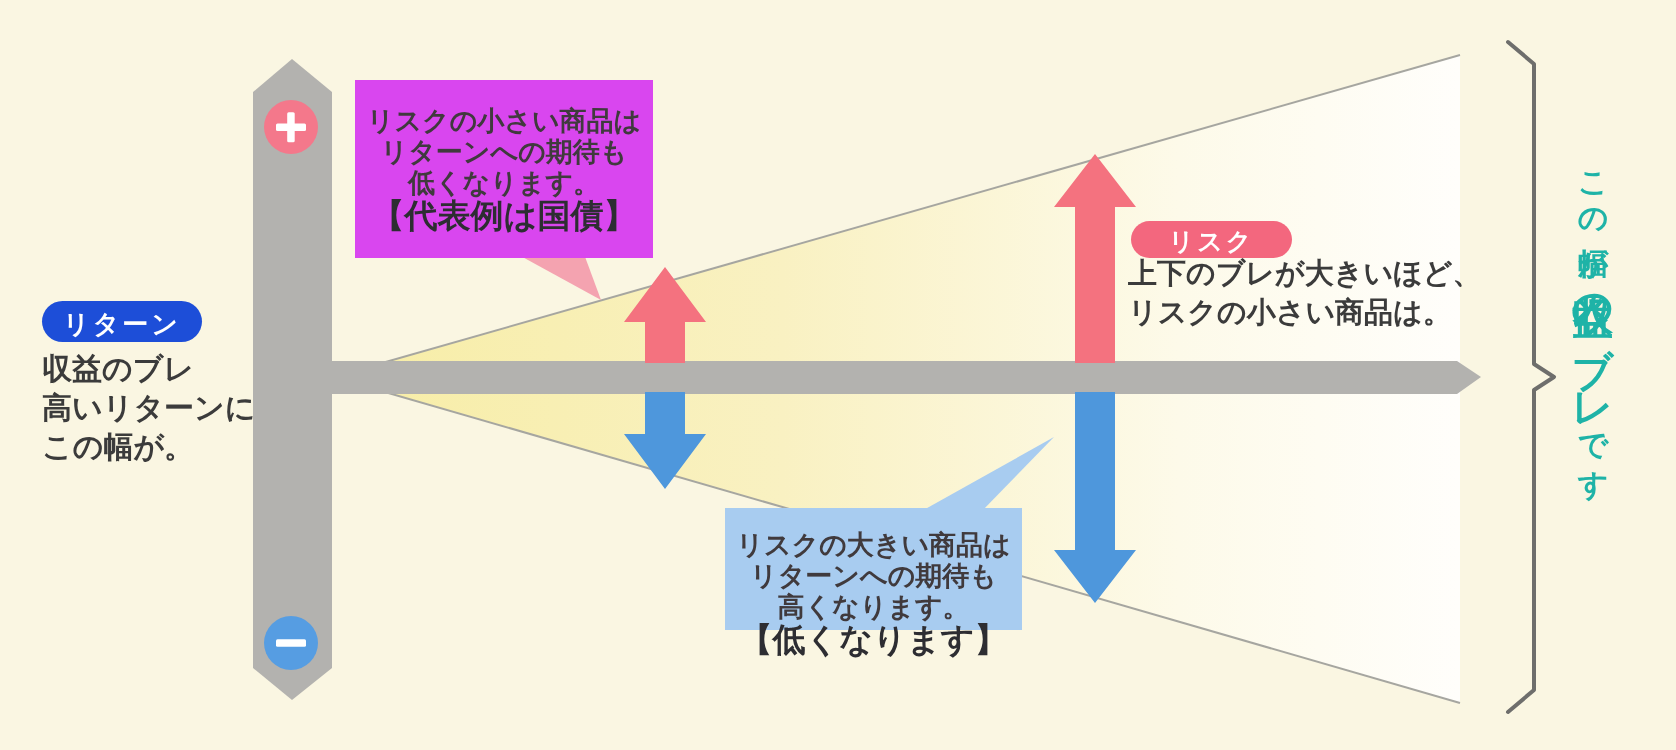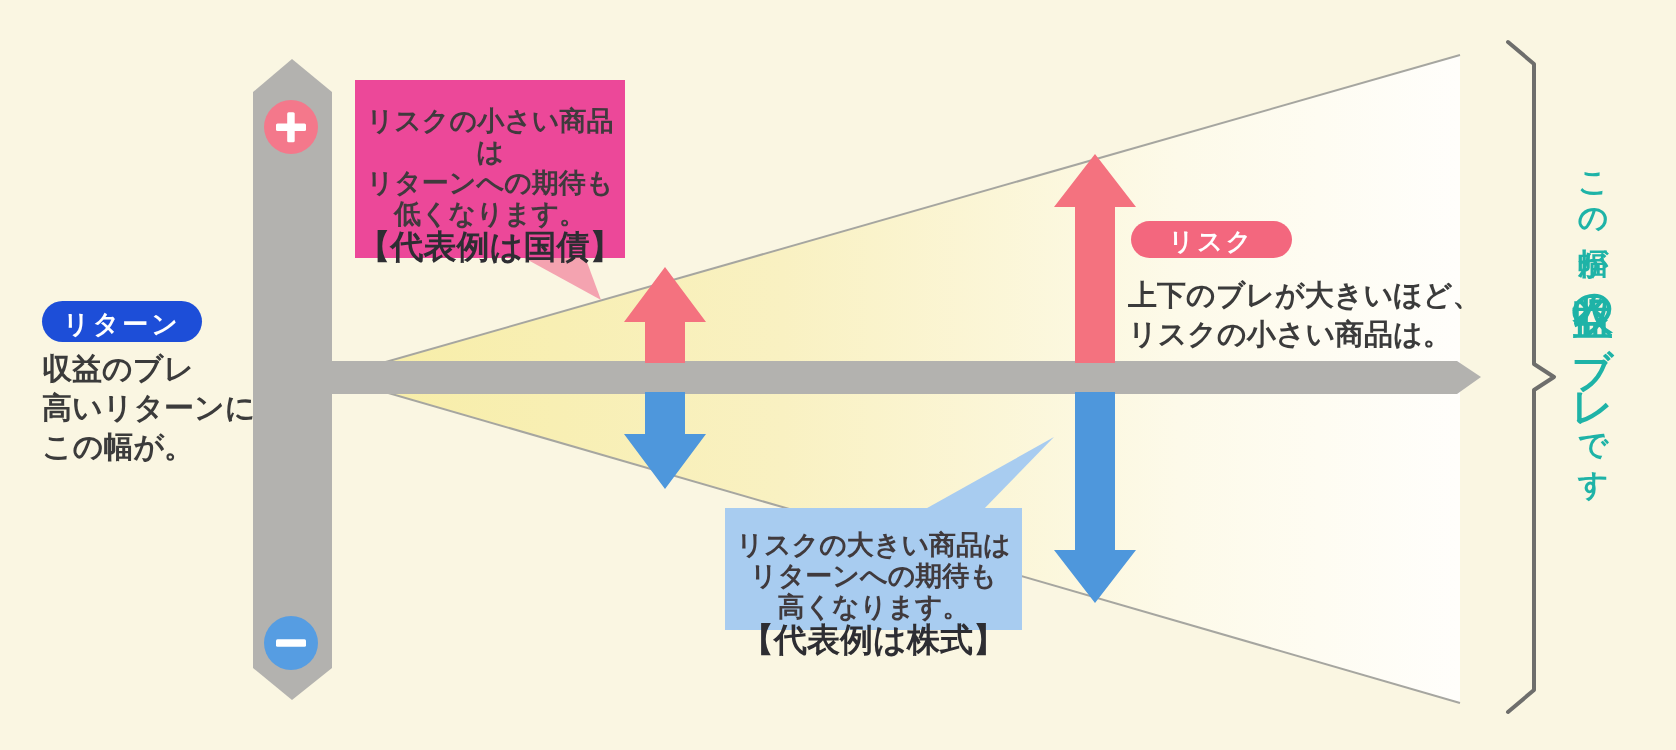--- a/index.html
+++ b/index.html
@@ -28,30 +28,30 @@
   }
   .pill.risk{
     left:1131px;top:221px;width:161px;height:37px;border-radius:19px;
     background:#f3677e;font-size:25px;
   }
 
   .side-note{
     color:#3b3b3b;font-size:30px;line-height:39px;font-weight:600;
   }
   .return-note{left:42px;top:349px;}
-  .risk-note{left:1128px;top:276px;font-size:29px;}
+  .risk-note{left:1128px;top:254px;font-size:29px;}
 
   .callout{
     text-align:center;color:#403a3d;font-weight:600;
   }
   .callout .line{font-size:27px;line-height:31px;}
   .callout .example{font-size:33px;line-height:36px;font-weight:700;color:#2d2d32;margin-top:0;}
   .callout.pink{
-    left:355px;top:80px;width:270px;height:178px;
-    background:#ec4899;padding-top:25px;box-sizing:border-box;
+    left:355px;top:80px;width:298px;height:178px;
+    background:#d946ef;padding-top:25px;box-sizing:border-box;
   }
   .callout.blue{
     left:725px;top:508px;width:297px;height:122px;
     background:#a8ccf0;padding-top:21px;box-sizing:border-box;
   }
 
   .brace-caption{
     left:1572px;top:152px;height:400px;
     writing-mode:vertical-rl;text-orientation:upright;
     color:#1eb3a7;font-weight:700;line-height:1;
@@ -127,20 +127,20 @@
   </div>
   <div class="abs side-note risk-note">
     <div>上下のブレが大きいほど、</div>
     <div>リスクの小さい商品は。</div>
   </div>
 
   <div class="abs callout blue">
     <div class="line">リスクの大きい商品は</div>
     <div class="line">リターンへの期待も</div>
     <div class="line">高くなります。</div>
-    <div class="example">【代表例は株式】</div>
+    <div class="example">【低くなります】</div>
   </div>
 
   <div class="abs brace-caption">
     <span class="small">この幅が</span><span class="big">収益のブレ</span><span class="small">です</span>
   </div>
 
 </div>
 
 </body></html>

